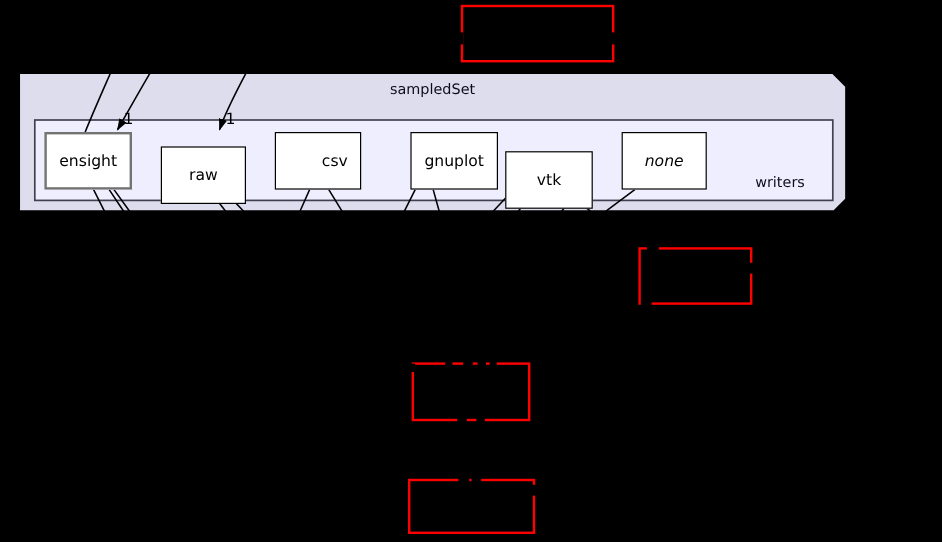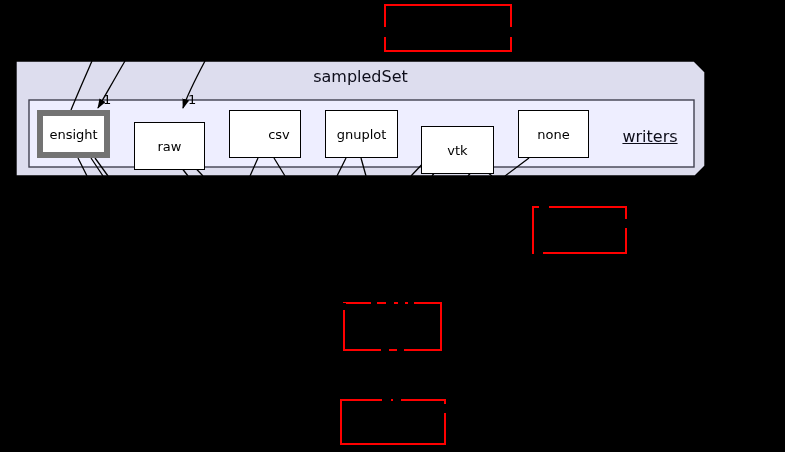--- a/index.html
+++ b/index.html
@@ -32,35 +32,35 @@
     border: 1px solid #000000;
     display: flex;
     align-items: center;
     justify-content: center;
     font-size: 13px;
     color: #000000;
     box-sizing: border-box;
     cursor: pointer;
   }
   .node.highlight {
-    border: 6px solid #737373;
+    border: 2px solid #737373;
     text-align: center;
   }
   .redbox {
     position: absolute;
     z-index: 2;
     background: #000000;
     border: 2px solid #ff0000;
     box-sizing: border-box;
     cursor: pointer;
   }
   .cluster-label {
     position: absolute;
     z-index: 2;
-    font-size: 16px;
+    font-size: 12px;
     color: #0d0d1a;
     text-align: center;
     cursor: pointer;
   }
   .edge-label {
     position: absolute;
     z-index: 2;
     font-size: 13px;
     color: #000000;
   }
@@ -87,28 +87,28 @@
 
     <path d="M78,158 L87,176 M91,158 L103,176 M95,158 L108,176
              M174,158 L188,176 M186,158 L203,176
              M258,158 L250,176 M274,158 L285,176
              M346,158 L337,176 M361,158 L366,176
              M428,158 L411,176 M445,158 L432,176 M470,158 L492,176 M483,158 L468,176
              M529,158 L505,176" fill="none" stroke="#000000" stroke-width="1.3"></path>
   </svg>
 
   <div class="cluster-label" style="left:16px; top:67px; width:689px;">sampledSet</div>
-  <div class="cluster-label" style="left:618px; top:127px; width:64px;text-decoration:underline;">writers</div>
+  <div class="cluster-label" style="left:618px; top:145px; width:64px;">writers</div>
 
   <div class="node highlight" style="left:37px;  top:110px; width:73px; height:48px;">ensight</div>
   <div class="node" style="left:134px; top:110px; width:71px; height:48px;margin-top:12px;">raw</div>
   <div class="node" style="left:229px; top:110px; width:72px; height:48px;padding-left:28px;">csv</div>
-  <div class="node" style="left:325px; top:110px; width:73px; height:48px;">gnuplot</div>
+  <div class="node" style="left:342px; top:110px; width:73px; height:48px;">gnuplot</div>
   <div class="node" style="left:421px; top:126px; width:73px; height:48px;">vtk</div>
-  <div class="node" style="left:518px; top:110px; width:71px; height:48px;">none</div>
+  <div class="node" style="left:518px; top:110px; width:71px; height:48px;font-style:italic;">none</div>
 
   <div class="edge-label" style="left:103px; top:92px;">1</div>
   <div class="edge-label" style="left:188px; top:92px;">1</div>
 
   <div class="redbox" style="left:384px; top:4px;   width:128px; height:48px;"></div>
   <div class="redbox" style="left:532px; top:206px; width:95px;  height:48px;"></div>
   <div class="redbox" style="left:343px; top:302px; width:99px;  height:49px;"></div>
   <div class="redbox" style="left:340px; top:399px; width:106px; height:46px;"></div>
 
   <svg class="layer over" width="785" height="452" viewBox="0 0 785 452">

